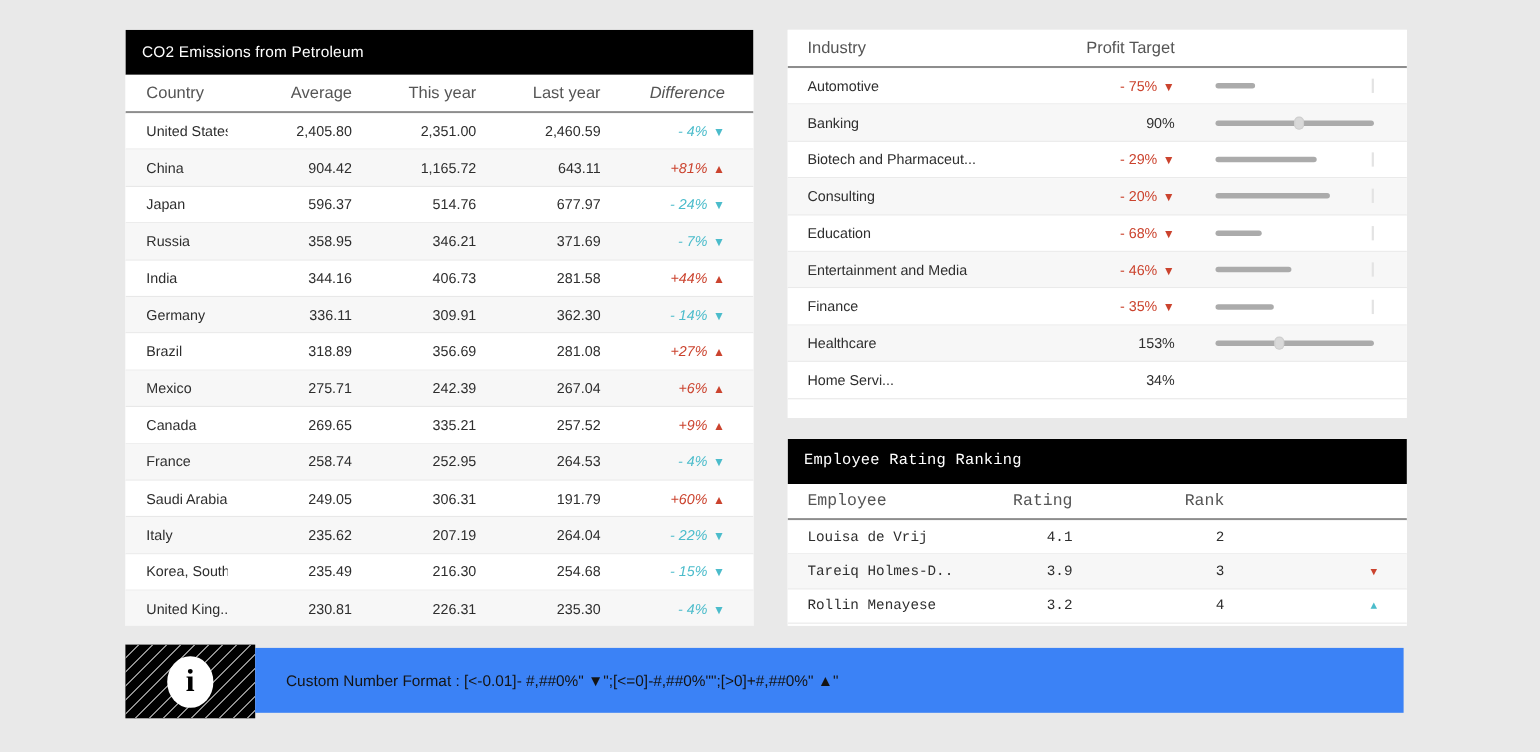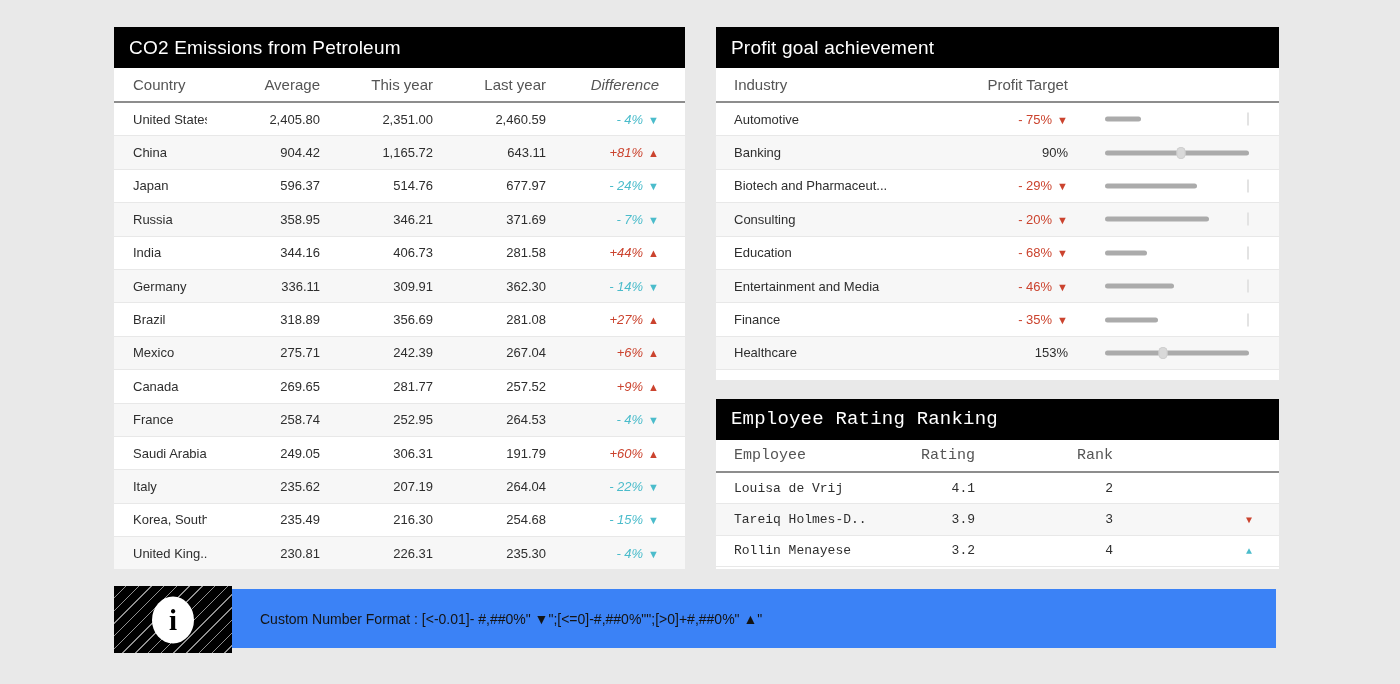--- a/index.html
+++ b/index.html
@@ -1,19 +1,19 @@
 <!DOCTYPE html>
 <html><head>
 <meta charset="utf-8">
 <style>
   html,body{margin:0;padding:0;}
   body{width:1400px;height:684px;background:#e9e9e9;font-family:"Liberation Sans",sans-serif;}
   .page{position:relative;width:1400px;height:684px;background:#e9e9e9;overflow:hidden;}
   .card{position:absolute;background:#ffffff;overflow:hidden;}
-  .card-title{height:41px;background:#000000;color:#ffffff;font-size:19px;line-height:41px;
+  .card-title{height:41px;background:#000000;color:#ffffff;font-size:14px;line-height:41px;
     padding-left:15px;font-weight:400;letter-spacing:.2px;white-space:nowrap;}
   .thead{display:flex;align-items:center;height:33px;color:#555555;font-size:15px;
     border-bottom:2px solid #8d8d8d;background:#ffffff;}
   .trow{display:flex;align-items:center;font-size:13px;color:#2e2e2e;
     border-bottom:1px solid #e8e8e8;background:#ffffff;}
   .trow.alt{background:#f7f7f7;}
   .cell{white-space:nowrap;overflow:hidden;}
   
   .co2 .thead,.co2 .trow{padding-right:26px;}
   .co2 .trow{height:32.4px;}
@@ -122,21 +122,21 @@
         <div class="trow alt">
           <div class="cell c-country">Mexico</div>
           <div class="cell c-num">275.71</div>
           <div class="cell c-num">242.39</div>
           <div class="cell c-num">267.04</div>
           <div class="cell c-diff red"><span>+6%</span><span class="tri">▲</span></div>
         </div>
         <div class="trow">
           <div class="cell c-country">Canada</div>
           <div class="cell c-num">269.65</div>
-          <div class="cell c-num">281.77</div>
+          <div class="cell c-num">335.21</div>
           <div class="cell c-num">257.52</div>
           <div class="cell c-diff red"><span>+9%</span><span class="tri">▲</span></div>
         </div>
         <div class="trow alt">
           <div class="cell c-country">France</div>
           <div class="cell c-num">258.74</div>
           <div class="cell c-num">252.95</div>
           <div class="cell c-num">264.53</div>
           <div class="cell c-diff teal"><span>- 4%</span><span class="tri">▼</span></div>
         </div>
@@ -165,21 +165,20 @@
           <div class="cell c-country">United King...</div>
           <div class="cell c-num">230.81</div>
           <div class="cell c-num">226.31</div>
           <div class="cell c-num">235.30</div>
           <div class="cell c-diff teal"><span>- 4%</span><span class="tri">▼</span></div>
         </div>
       </div>
   </section>
 
   <section class="card profit" style="left:716px;top:27px;width:563px;height:353px;">
-    <div class="card-title">Profit goal achievement</div>
     <div class="thead">
       <div class="cell c-industry">Industry</div>
       <div class="cell c-target">Profit Target</div>
       <div class="bar-zone"></div>
     </div>
     <div>
         <div class="trow">
           <div class="cell c-industry">Automotive</div>
           <div class="cell c-target red"><span>- 75%</span><span class="tri">▼</span></div>
           <div class="bar-zone">

